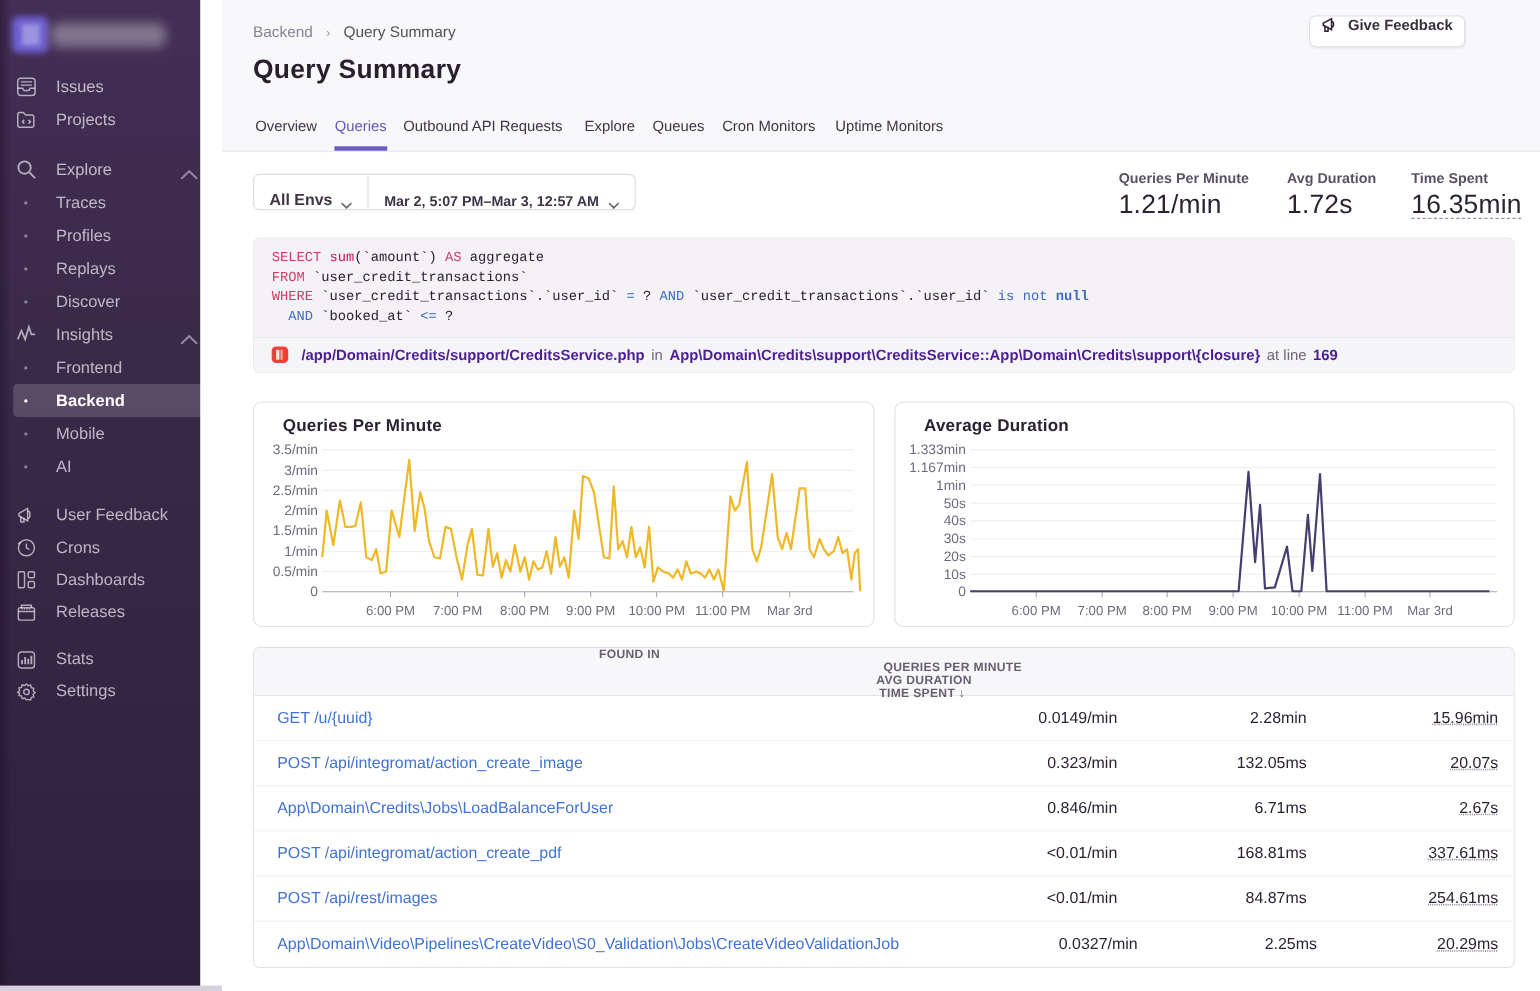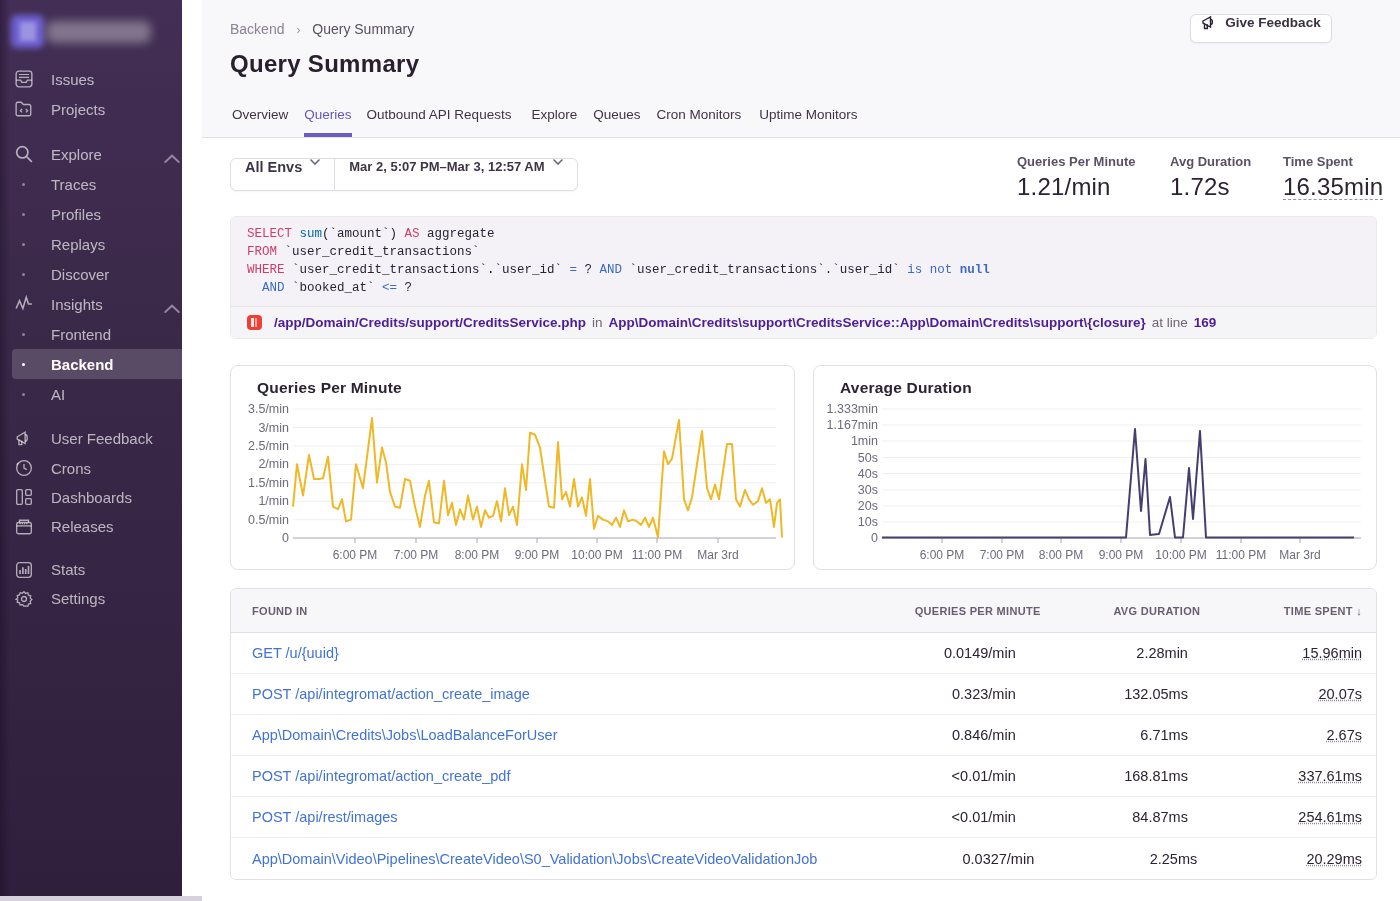--- a/index.html
+++ b/index.html
@@ -35,49 +35,49 @@
 .fbbtn { position:absolute; left:988px; top:14px; width:142px; height:29px; background:#fff; border:1px solid #e0dce4;
   border-radius:6px; box-shadow:0 1px 2px rgba(40,30,60,0.05); display:flex; align-items:flex-start; justify-content:center;
   font-size:13.5px; font-weight:bold; color:#3a3040; }
 .fbbtn svg{ margin-right:8px;}
 .tabs { position:absolute; left:30px; top:107px; display:flex; font-size:13.5px; color:#3e3446; }
 .tab { line-height:16px; padding-bottom:10px; }
 .tab.active { color:#6458ba; border-bottom:4px solid #6a5cc4; }
 
 .content { position:absolute; left:0; top:138px; width:1198px; height:763px; background:#fff; }
 .filters { position:absolute; left:28px; top:20px; height:33px; display:flex; border:1px solid #e0dce4; border-radius:6px; background:#fff; box-shadow:0 1px 2px rgba(40,30,60,0.04);}
-.fseg { display:flex; align-items:flex-start; padding:0 14px; font-size:14.5px; font-weight:bold; color:#3e3446; }
+.fseg { display:flex; align-items:flex-end; padding:0 14px; font-size:14.5px; font-weight:bold; color:#3e3446; }
 .fseg.date { font-size:13px; }
 .fseg + .fseg { border-left:1px solid #e0dce4; }
 .fchev { margin-left:8px; width:10px; height:6px; }
 .stat { position:absolute; top:16px; }
 #stat1 { left:815px; } #stat2 { left:968px; } #stat3 { left:1081px; }
 .stat .lbl { font-size:13px; font-weight:bold; color:#5a5166; margin-bottom:4px;}
 .stat .val { font-size:24px; color:#2b2233; letter-spacing:0.2px;}
 .stat .val.dotted { text-decoration:underline dashed #9b92a6; text-underline-offset:4px; text-decoration-thickness:1px;}
 
 .sqlbox { position:absolute; left:28px; top:78px; width:1147px; border-radius:6px; overflow:hidden; border:1px solid #ebe8ee;}
 .sqlcode { background:#f4f2f6; padding:8px 16px 9px 16px; font-family:"Liberation Mono", monospace; font-size:12.5px; line-height:18px; color:#2b2233; white-space:pre;}
 .kw { color:#d23b68; }
-.fn { color:#0369a1; }
+.fn { color:#be185d; }
 .op { color:#3e6bc2; }
 .sqlfile { background:#f5f4f7; border-top:1px solid #e5e2e8; height:32px; display:flex; align-items:center; padding:0 16px; font-size:13.5px; color:#4d4458; white-space:pre;}
 .phpicon { width:15px; height:15px; border-radius:4px; background:#ee4036; margin-right:12px; position:relative;}
 .phpicon::before{content:"";position:absolute;left:4px;top:3px;width:3px;height:9px;background:rgba(255,255,255,0.85);}
 .phpicon::after{content:"";position:absolute;left:8px;top:3px;width:2px;height:9px;background:rgba(255,255,255,0.55);}
 .fbold { font-weight:bold; color:#4c1d95; }
 .fgray { color:#6e6576; font-weight:normal; padding:0 6px;}
 
 .panel { position:absolute; background:#fff; border:1px solid #e3dfe7; border-radius:8px; }
 .panel .ptitle { position:absolute; left:26px; top:13px; font-size:15.5px; font-weight:bold; color:#2b2233; letter-spacing:0.2px;}
 #panel1 { left:28px; top:227px; width:565px; height:205px; }
 #panel2 { left:611px; top:227px; width:564px; height:205px; }
 
 .tbl { position:absolute; left:28px; top:450px; width:1147px; border:1px solid #e3dfe7; border-radius:6px; overflow:hidden; background:#fff;}
-.thead { display:flex; align-items:center; background:#f7f6f9; height:44px; font-size:11px; font-weight:bold; color:#675e72; letter-spacing:0.3px; border-bottom:1px solid #e3dfe7;}
+.thead { display:flex; align-items:center; background:#f7f6f9; height:44px; font-size:11px; font-weight:bold; color:#675e72; letter-spacing:0.3px; border-bottom:1px solid #e3dfe7;flex-direction:column;}
 .trow { display:flex; align-items:center; height:41px; font-size:14.5px; border-bottom:1px solid #f1eef4; background:#fff;gap:22px;}
 .trow:last-child { border-bottom:none; }
 .c1 { width:560px; padding-left:21px; }
 .c2 { width:251px; text-align:right; }
 .c3 { width:160px; text-align:right; }
 .c4 { width:176px; text-align:right; padding-right:14px; }
 .trow .c1 { color:#4273d3; }
 .trow .c2,.trow .c3 { color:#2b2233;}
 .trow .c4 { color:#2b2233; text-decoration:underline dotted #948aa0; }
 .arrow { font-weight:normal; }
@@ -109,20 +109,21 @@
     <div class="nsub">Profiles</div>
     <div class="nsub">Replays</div>
     <div class="nsub">Discover</div>
     <div class="nitem" style="position:relative"><svg viewBox="0 0 16 16" fill="none" stroke="rgba(255,255,255,0.62)" stroke-width="1.4">
           <path d="M1 12 L4 5 L7 12 L10 2 L12 8 L15 8"></path>
         </svg>Insights<svg class="chev" viewBox="0 0 12 8" fill="none" stroke="#93859f" stroke-width="1.3" stroke-linecap="round">
           <path d="M1.5 6 L6 1.8 L10.5 6"></path>
         </svg></div>
     <div class="nsub">Frontend</div>
     <div class="nsub nsel">Backend</div>
+    <div class="nsub">Mobile</div>
     <div class="nsub">AI</div>
     <div class="gap2"></div>
     <div class="nitem nv2"><svg viewBox="0 0 16 16" fill="none" stroke="rgba(255,255,255,0.62)" stroke-width="1.2">
           <path d="M2 6 L9 2 V12 L2 8 Z"></path>
           <path d="M9 4 C11.5 4 11.5 10 9 10"></path>
           <path d="M3.5 8.5 V13 h2.5 V9.5"></path>
         </svg>User Feedback</div>
     <div class="nitem nv2"><svg viewBox="0 0 16 16" fill="none" stroke="rgba(255,255,255,0.62)" stroke-width="1.2">
           <circle cx="8" cy="8" r="6.5"></circle>
           <path d="M8 4.5 V8 L10.5 9.5"></path>

